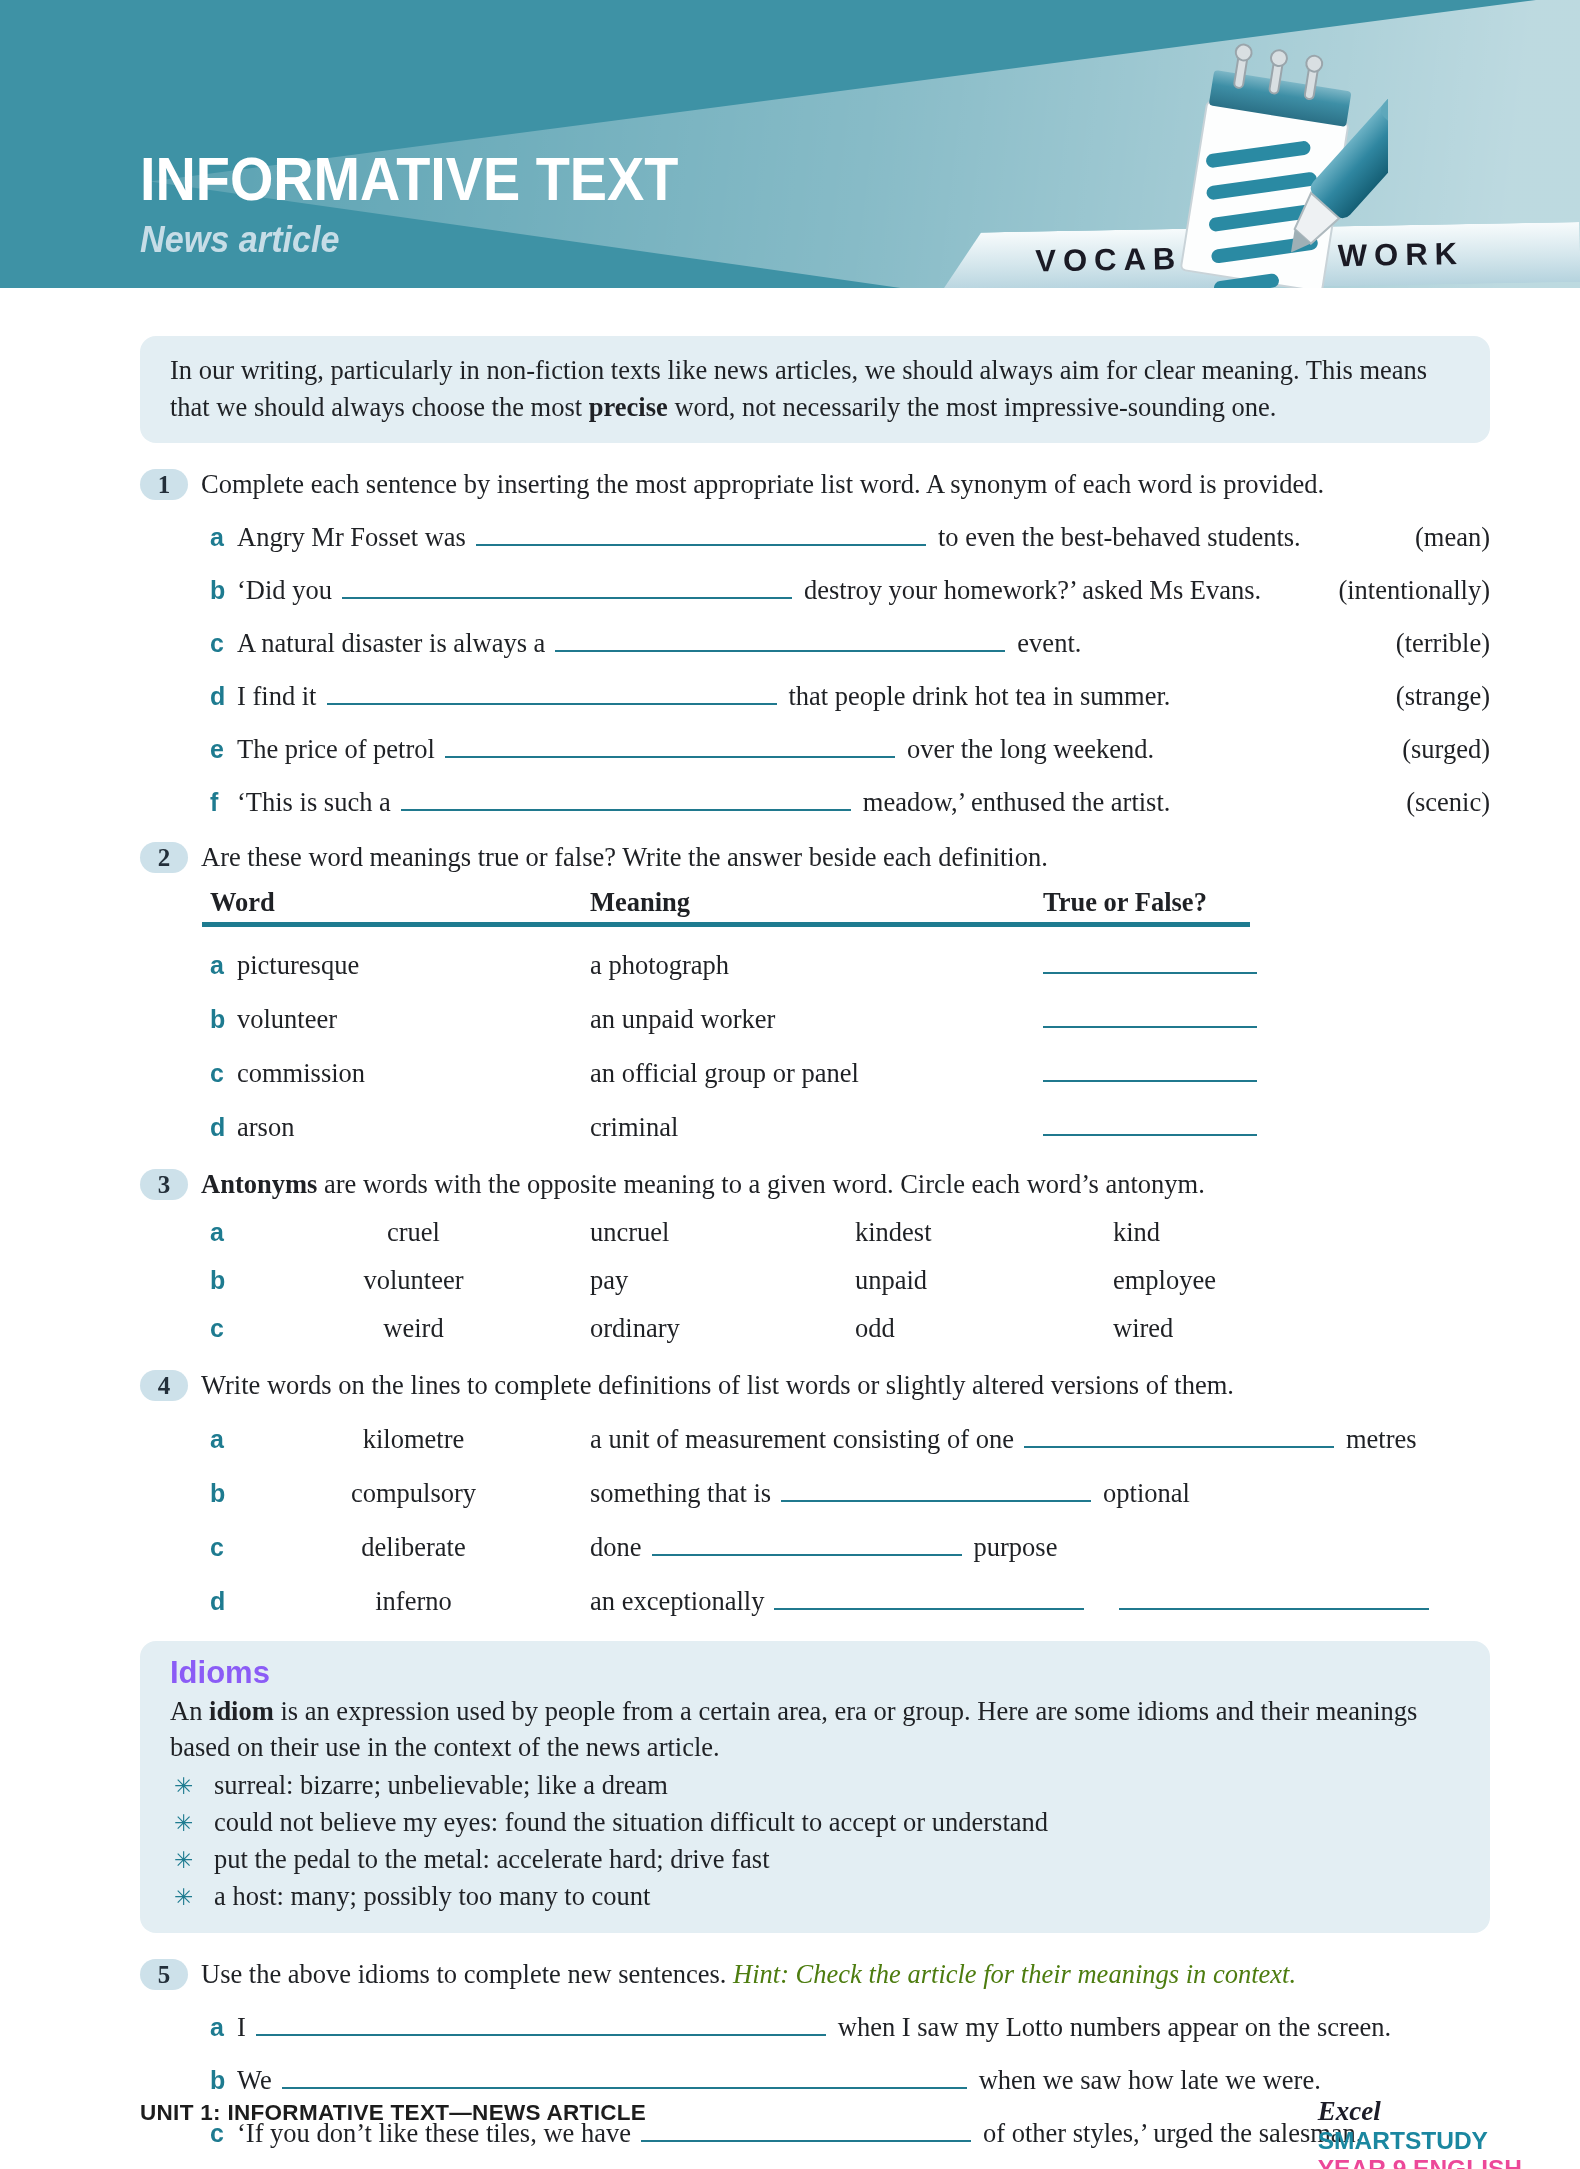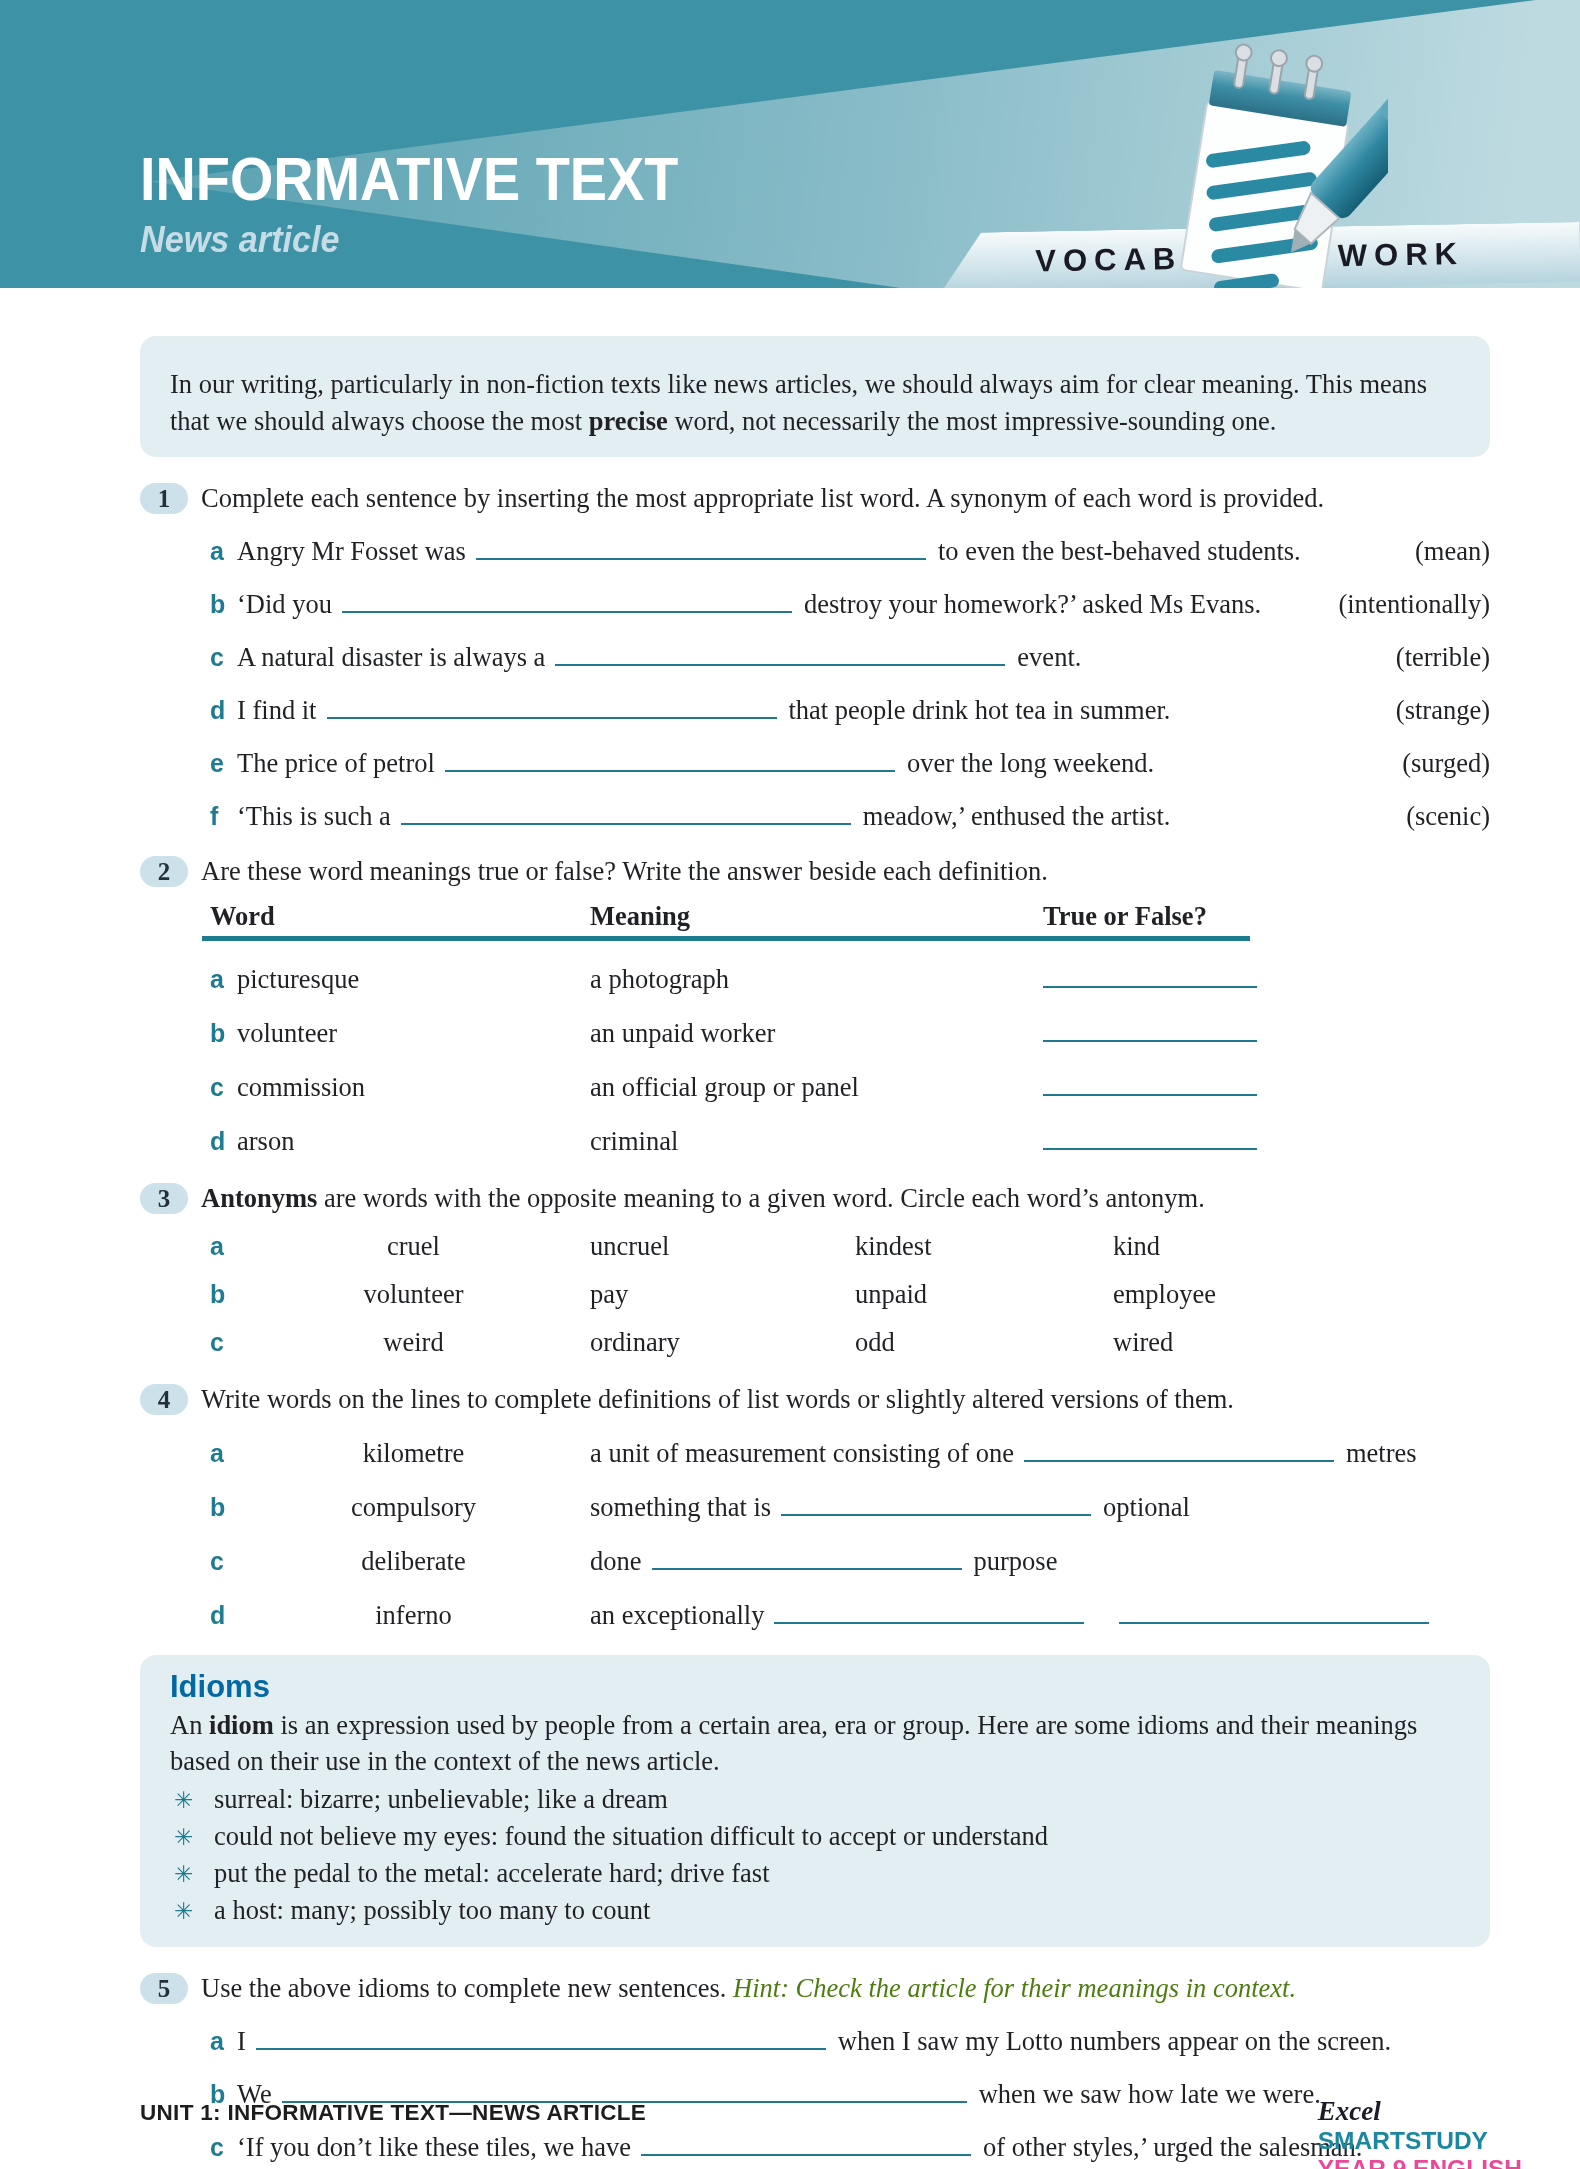--- a/index.html
+++ b/index.html
@@ -34,21 +34,21 @@
   }
   .vocab-text {
     font-family:"Liberation Sans", sans-serif; font-weight:bold; font-size:31px;
     letter-spacing:7px; color:#1a1a24; white-space:nowrap;
   }
   .notepad-wrap { position:absolute; right:192px; top:36px; width:240px; height:258px; z-index:3; }
   
   .content { padding:0 90px 0 140px; }
   .info-box {
     margin-top:48px; background:#e3eef3; border-radius:16px;
-    padding:30px 30px 17px 30px; font-size:26.5px; line-height:37px;
+    padding:16px 30px 17px 30px; font-size:26.5px; line-height:37px;
   }
   .info-box b, .idiom-intro b { font-weight:bold; }
   .q-head { display:flex; align-items:flex-start; margin-top:26px; }
   .q-head.q2m { margin-top:24px; }
   .q-badge {
     flex:0 0 48px; height:31px; border-radius:16px; background:#cde1ea;
     color:#232f3a; font-weight:bold; font-size:25px;
     display:flex; align-items:center; justify-content:center;
   }
   .q-prompt { margin-left:13px; font-size:26.5px; line-height:31px; }
@@ -77,21 +77,21 @@
   .t-row .blank { width:214px; }
   
   .ant-row { display:flex; padding-left:70px; margin-top:17px; font-size:26.5px; line-height:31px; }
   .c-word{width:353px;text-align:center;} .c-opt1{width:265px;} .c-opt2{width:258px;}
   
   .def-row { display:flex; align-items:baseline; padding-left:70px; margin-top:17px; font-size:26.5px; line-height:31px; }
   .def-part { display:flex; align-items:baseline; }
   .gap35 { margin-left:35px; }
   
   .idioms-box { margin-top:24px; background:#e3eef3; border-radius:16px; padding:14px 30px 20px 30px; }
-  .idioms-heading { font-family:"Liberation Sans", sans-serif; font-weight:bold; font-size:31px; color:#0369a1; line-height:36px; }
+  .idioms-heading { font-family:"Liberation Sans", sans-serif; font-weight:bold; font-size:31px; color:#8b5cf6; line-height:36px; }
   .idiom-intro { font-size:26.5px; line-height:36px; margin-top:2px; }
   .idiom-li { display:flex; align-items:baseline; margin-top:5px; font-size:26.5px; line-height:31px; }
   .star { color:#1e7b90; width:44px; padding-left:4px; flex:none; font-family:"DejaVu Sans", sans-serif; font-size:23px; }
   
   .page-footer {
     position:absolute; left:140px; right:88px; top:2096px;
     display:flex; justify-content:space-between; align-items:baseline;
   }
   .f-left { font-family:"Liberation Sans", sans-serif; font-weight:bold; font-size:22.5px; color:#1d1d1d; letter-spacing:0.3px; }
   .f-right { display:flex; align-items:baseline;flex-direction:column; }

